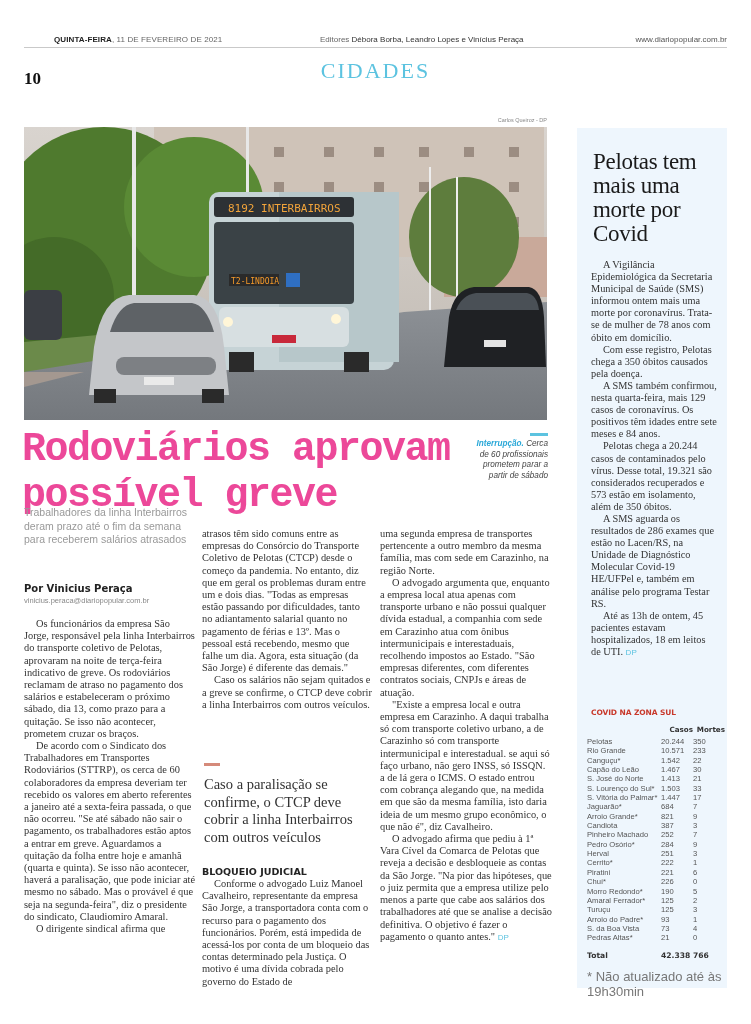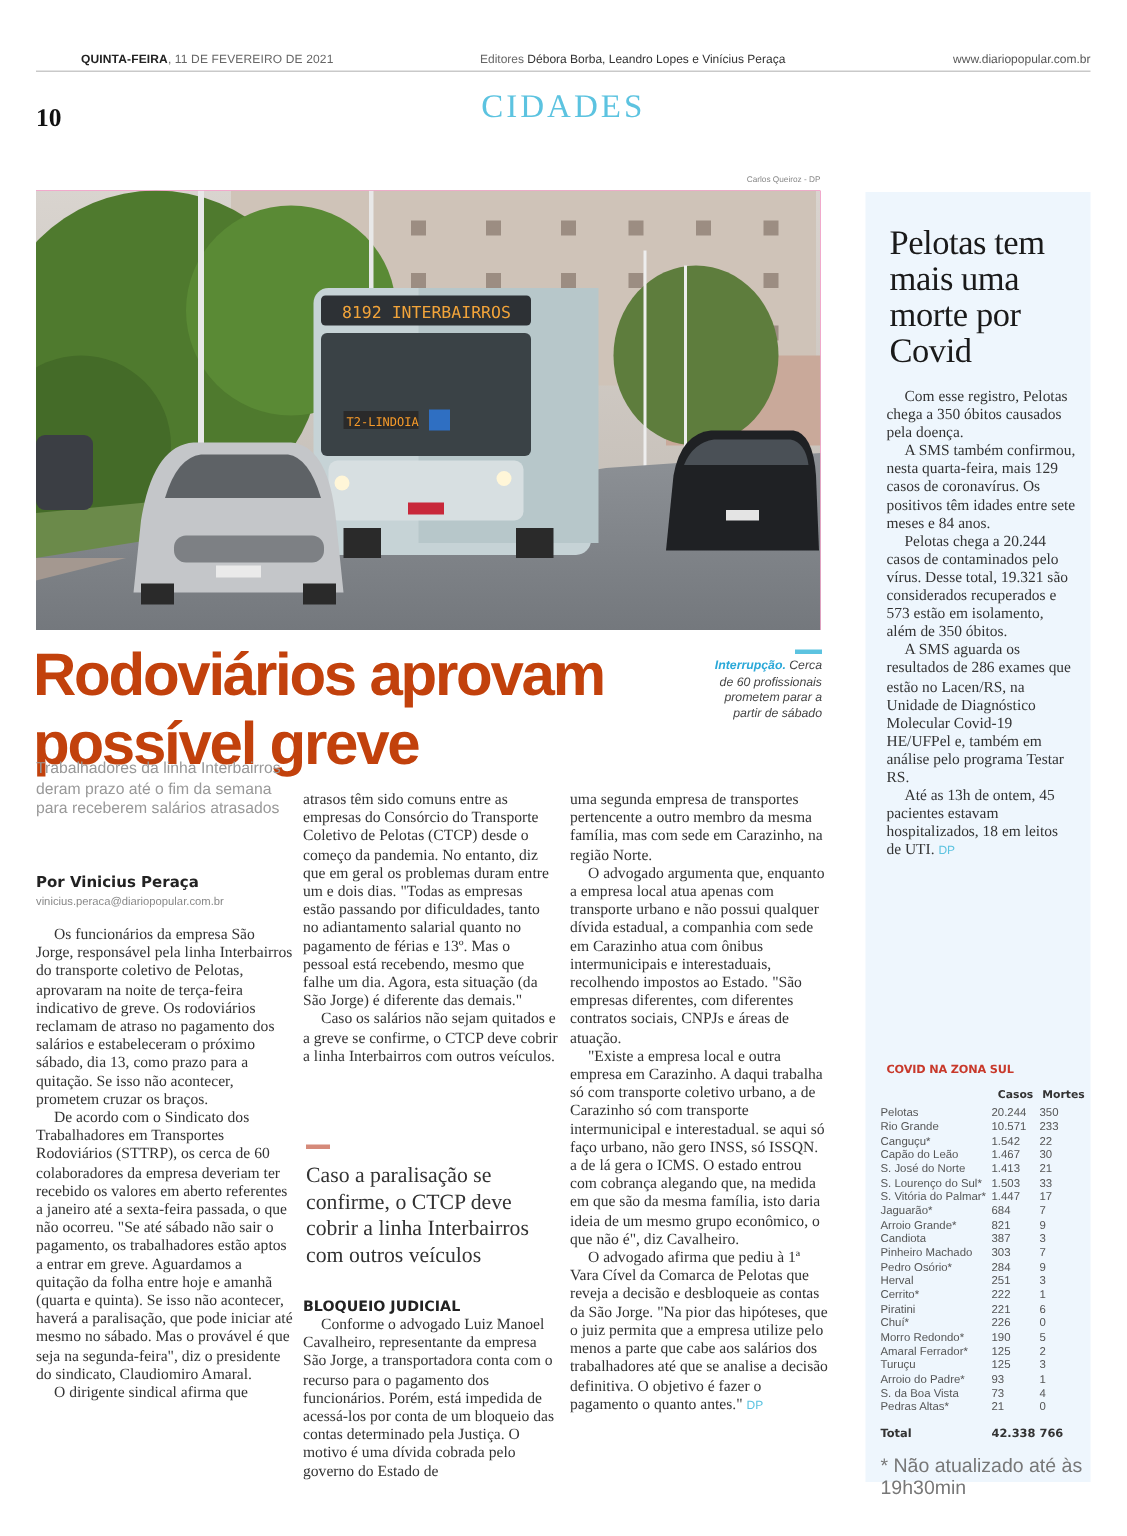--- a/index.html
+++ b/index.html
@@ -12,24 +12,24 @@
   .dateline { position: absolute; left: 30px; top: 5px; font-family: "Liberation Sans", sans-serif; font-size: 8px; color: #666; letter-spacing: 0.1px; }
   .dateline b { color: #222; font-weight: bold; }
   .editors { position: absolute; left: 296px; top: 5px; font-family: "Liberation Sans", sans-serif; font-size: 8px; color: #666; }
   .editors b { color: #333; font-weight: normal; }
   .site { position: absolute; right: 0; top: 5px; font-family: "Liberation Sans", sans-serif; font-size: 8px; color: #555; }
 
   .section { position: absolute; left: 0; width: 751px; top: 58px; text-align: center; font-family: "Liberation Serif", serif; font-size: 22px; letter-spacing: 2px; color: #5cc3e0; }
 
   
   .credit { position: absolute; left: 470px; top: 117px; width: 77px; text-align: right; font-family: "Liberation Sans", sans-serif; font-size: 5.5px; color: #888; }
-  .photo { position: absolute; left: 24px; top: 127px; width: 523px; height: 293px; overflow: hidden; background: #ec4899; }
+  .photo { position: absolute; left: 24px; top: 127px; width: 523px; height: 293px; overflow: hidden; background: #fde047; }
 
   
-  .headline { position: absolute; left: 22px; top: 427px; width: 470px; font-family: Liberation Sans, sans-serif; font-weight: bold; font-size: 40px; line-height: 46px; letter-spacing: -1.5px; color: #c2410c; }
+  .headline { position: absolute; left: 22px; top: 427px; width: 470px; font-family: Liberation Mono, monospace; font-weight: bold; font-size: 40px; line-height: 46px; letter-spacing: -1.5px; color: #ec4899; }
   .cutline { position: absolute; left: 470px; top: 433px; width: 78px; text-align: right; font-family: "Liberation Sans", sans-serif; font-style: italic; font-size: 8.2px; line-height: 10.5px; color: #444; }
   .cutline .bar { display: block; width: 18px; height: 3px; background: #5cc3e0; margin: 0 0 3px auto; }
   .cutline .lead { color: #2aa8d8; font-weight: bold; }
 
   .deck { position: absolute; left: 24px; top: 506px; width: 172px; font-family: "Liberation Sans", sans-serif; font-size: 10.5px; line-height: 13.5px; color: #999; }
   .byline { position: absolute; left: 24px; top: 583px; font-family: "DejaVu Sans", sans-serif; font-weight: bold; font-size: 10px; color: #222; }
   .email { position: absolute; left: 24px; top: 596px; font-family: "Liberation Sans", sans-serif; font-size: 7.5px; color: #888; }
 
   .col { position: absolute; font-family: "Liberation Serif", serif; font-size: 10.4px; line-height: 12.2px; color: #333; text-align: left; }
   .col p { text-indent: 12px; }
@@ -46,21 +46,21 @@
   .subhead { position: absolute; left: 202px; top: 866px; font-family: "DejaVu Sans", sans-serif; font-weight: bold; font-size: 9.5px; color: #222; }
   .col2b { left: 202px; top: 878px; width: 170px; }
 
   
   .sidebar { position: absolute; left: 577px; top: 128px; width: 150px; height: 860px; background: #eef6fd; }
   .sb-title { position: absolute; left: 16px; top: 22px; width: 130px; font-family: "Liberation Serif", serif; font-size: 23px; line-height: 24px; color: #1a1a1a; letter-spacing: -0.3px; }
   .sb-body { position: absolute; left: 14px; top: 131px; width: 126px; font-family: "Liberation Serif", serif; font-size: 10.3px; line-height: 12.1px; color: #333; }
   .sb-body p { text-indent: 12px; }
   .sb-table-title { position: absolute; left: 14px; top: 580px; font-family: "DejaVu Sans", sans-serif; font-weight: bold; font-size: 7.5px; color: #c8392b; letter-spacing: -0.1px; }
   .sb-table { position: absolute; left: 10px; top: 597px; width: 138px; border-collapse: collapse; font-family: "Liberation Sans", sans-serif; font-size: 7.6px; color: #555; }
-  .sb-table th { font-family: "DejaVu Sans", sans-serif; font-weight: bold; font-size: 7.2px; color: #333; text-align: center; padding-bottom: 3px; }
+  .sb-table th { font-family: "DejaVu Sans", sans-serif; font-weight: bold; font-size: 7.2px; color: #333; text-align: right; padding-bottom: 3px; }
   .sb-table td { padding: 0; line-height: 9.35px; white-space: nowrap; }
   .sb-table td.c1 { width: 74px; }
   .sb-table td.c2 { width: 32px; }
   .sb-table tr.total td { font-family: "DejaVu Sans", sans-serif; font-weight: bold; color: #333; padding-top: 8px; font-size: 7.6px; }
   .sb-note { position: absolute; left: 10px; top: 841px; font-family: "Liberation Sans", sans-serif; font-size: 13px; color: #777; }
 </style>
 </head>
 <body>
 
 <div class="topbar">
@@ -194,20 +194,21 @@
 <div class="col col3">
   <p class="noindent">uma segunda empresa de transportes pertencente a outro membro da mesma família, mas com sede em Carazinho, na região Norte.</p>
   <p>O advogado argumenta que, enquanto a empresa local atua apenas com transporte urbano e não possui qualquer dívida estadual, a companhia com sede em Carazinho atua com ônibus intermunicipais e interestaduais, recolhendo impostos ao Estado. "São empresas diferentes, com diferentes contratos sociais, CNPJs e áreas de atuação.</p>
   <p>"Existe a empresa local e outra empresa em Carazinho. A daqui trabalha só com transporte coletivo urbano, a de Carazinho só com transporte intermunicipal e interestadual. se aqui só faço urbano, não gero INSS, só ISSQN. a de lá gera o ICMS. O estado entrou com cobrança alegando que, na medida em que são da mesma família, isto daria ideia de um mesmo grupo econômico, o que não é", diz Cavalheiro.</p>
   <p><span>O advogado afirma que pediu à 1ª Vara Cível da Comarca de Pelotas que reveja a decisão e desbloqueie as contas da São Jorge. "Na pior das hipóteses, que o juiz permita que a empresa utilize pelo menos a parte que cabe aos salários dos trabalhadores até que se analise a decisão definitiva. O objetivo é fazer o pagamento o quanto antes."</span> <span class="dp">DP</span></p>
 </div>
 
 <div class="sidebar">
   <div class="sb-title">Pelotas tem mais uma morte por Covid</div>
   <div class="sb-body">
+    <p>A Vigilância Epidemiológica da Secretaria Municipal de Saúde (SMS) informou ontem mais uma morte por coronavírus. Trata-se de mulher de 78 anos com óbito em domicílio.</p>
     <p>Com esse registro, Pelotas chega a 350 óbitos causados pela doença.</p>
     <p>A SMS também confirmou, nesta quarta-feira, mais 129 casos de coronavírus. Os positivos têm idades entre sete meses e 84 anos.</p>
     <p>Pelotas chega a 20.244 casos de contaminados pelo vírus. Desse total, 19.321 são considerados recuperados e 573 estão em isolamento, além de 350 óbitos.</p>
     <p>A SMS aguarda os resultados de 286 exames que estão no Lacen/RS, na Unidade de Diagnóstico Molecular Covid-19 HE/UFPel e, também em análise pelo programa Testar RS.</p>
     <p><span>Até as 13h de ontem, 45 pacientes estavam hospitalizados, 18 em leitos de UTI.</span> <span class="dp">DP</span></p>
   </div>
   <div class="sb-table-title">COVID NA ZONA SUL</div>
   <table class="sb-table">
     <thead>
       <tr>
@@ -262,21 +263,21 @@
           <td class="c2">821</td>
           <td>9</td>
         </tr>
         <tr>
           <td class="c1">Candiota</td>
           <td class="c2">387</td>
           <td>3</td>
         </tr>
         <tr>
           <td class="c1">Pinheiro Machado</td>
-          <td class="c2">303</td>
+          <td class="c2">252</td>
           <td>7</td>
         </tr>
         <tr>
           <td class="c1">Pedro Osório*</td>
           <td class="c2">284</td>
           <td>9</td>
         </tr>
         <tr>
           <td class="c1">Herval</td>
           <td class="c2">251</td>

